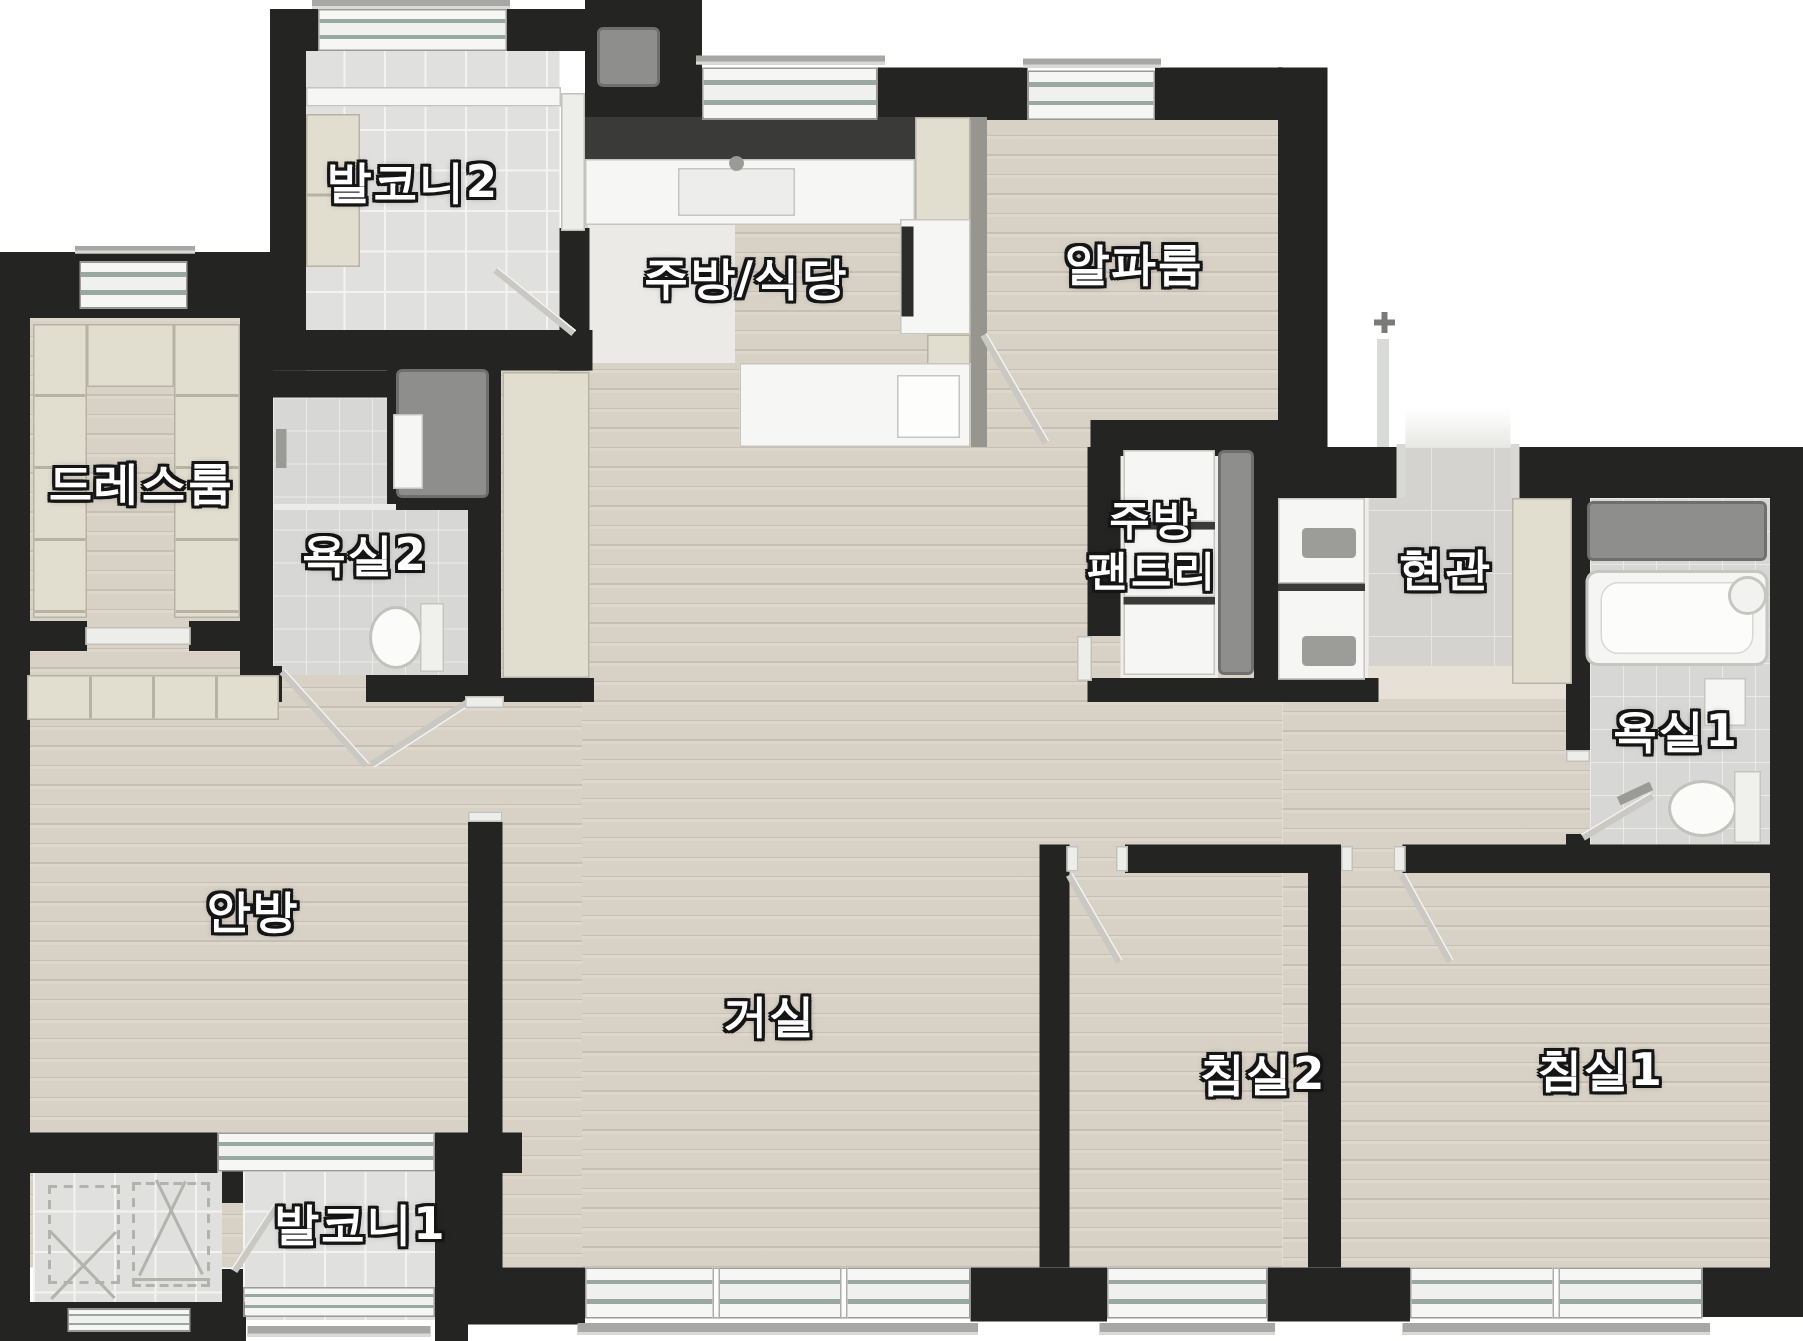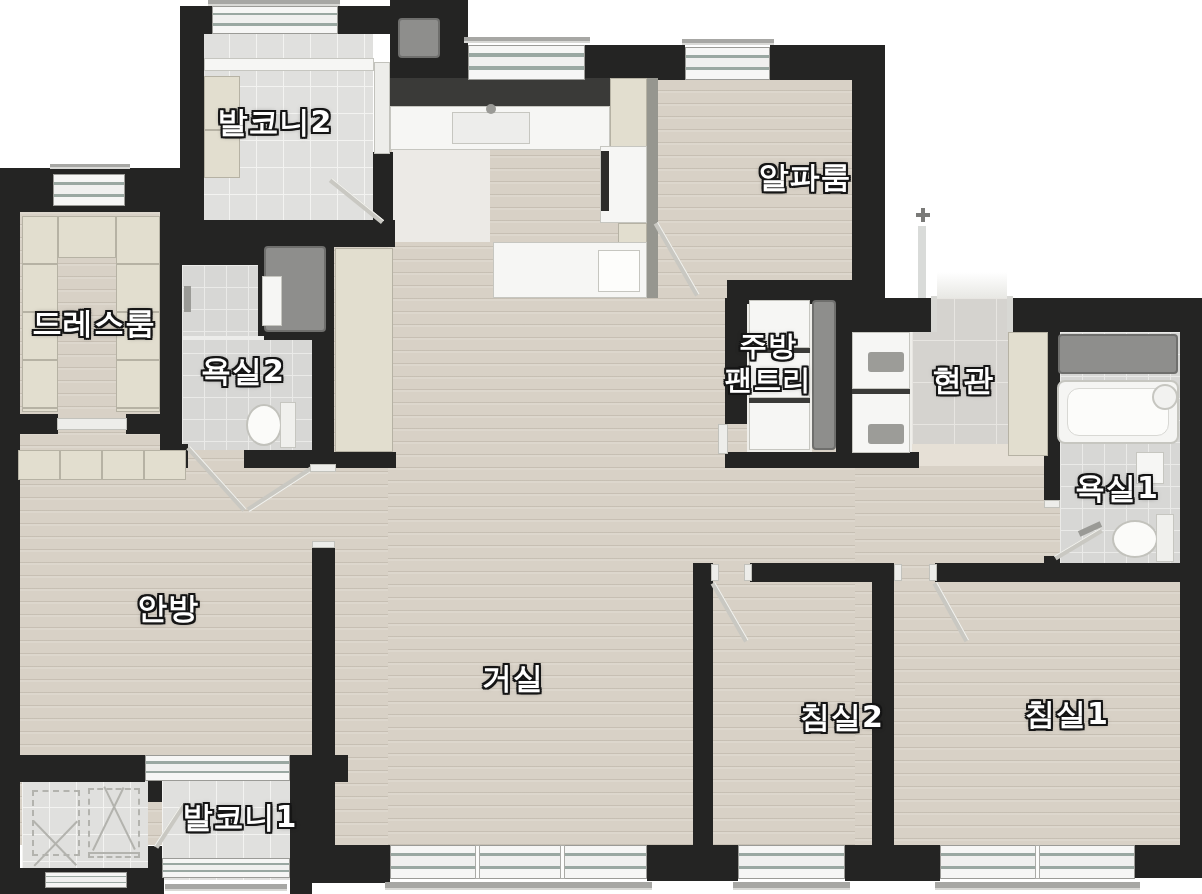--- a/index.html
+++ b/index.html
@@ -207,21 +207,22 @@
   <div class="abs cap" style="left:718px;top:424px;width:10px;height:30px"></div>
   <div class="abs cap" style="left:310px;top:464px;width:26px;height:8px"></div>
   <div class="abs cap" style="left:312px;top:541px;width:23px;height:7px"></div>
   <div class="abs cap" style="left:1044px;top:500px;width:16px;height:8px"></div>
   <div class="abs cap" style="left:711px;top:564px;width:8px;height:17px"></div>
   <div class="abs cap" style="left:744px;top:564px;width:8px;height:17px"></div>
   <div class="abs cap" style="left:894px;top:564px;width:8px;height:17px"></div>
   <div class="abs cap" style="left:929px;top:564px;width:8px;height:17px"></div>
 
   <div class="abs lab" style="left:275px;top:122px">발코니2</div>
-  <div class="abs lab" style="left:805px;top:177px">알파룸</div>
+  <div class="abs lab" style="left:497px;top:186px">주방/식당</div>
+  <div class="abs lab" style="left:756px;top:177px">알파룸</div>
   <div class="abs lab" style="left:94px;top:323px">드레스룸</div>
   <div class="abs lab" style="left:243px;top:371px">욕실2</div>
   <div class="abs lab small" style="left:768px;top:346px">주방</div>
   <div class="abs lab small" style="left:768px;top:380px">팬트리</div>
   <div class="abs lab" style="left:963px;top:380px">현관</div>
   <div class="abs lab" style="left:1117px;top:488px">욕실1</div>
   <div class="abs lab" style="left:168px;top:608px">안방</div>
   <div class="abs lab" style="left:513px;top:678px">거실</div>
   <div class="abs lab" style="left:842px;top:717px">침실2</div>
   <div class="abs lab" style="left:1067px;top:714px">침실1</div>

